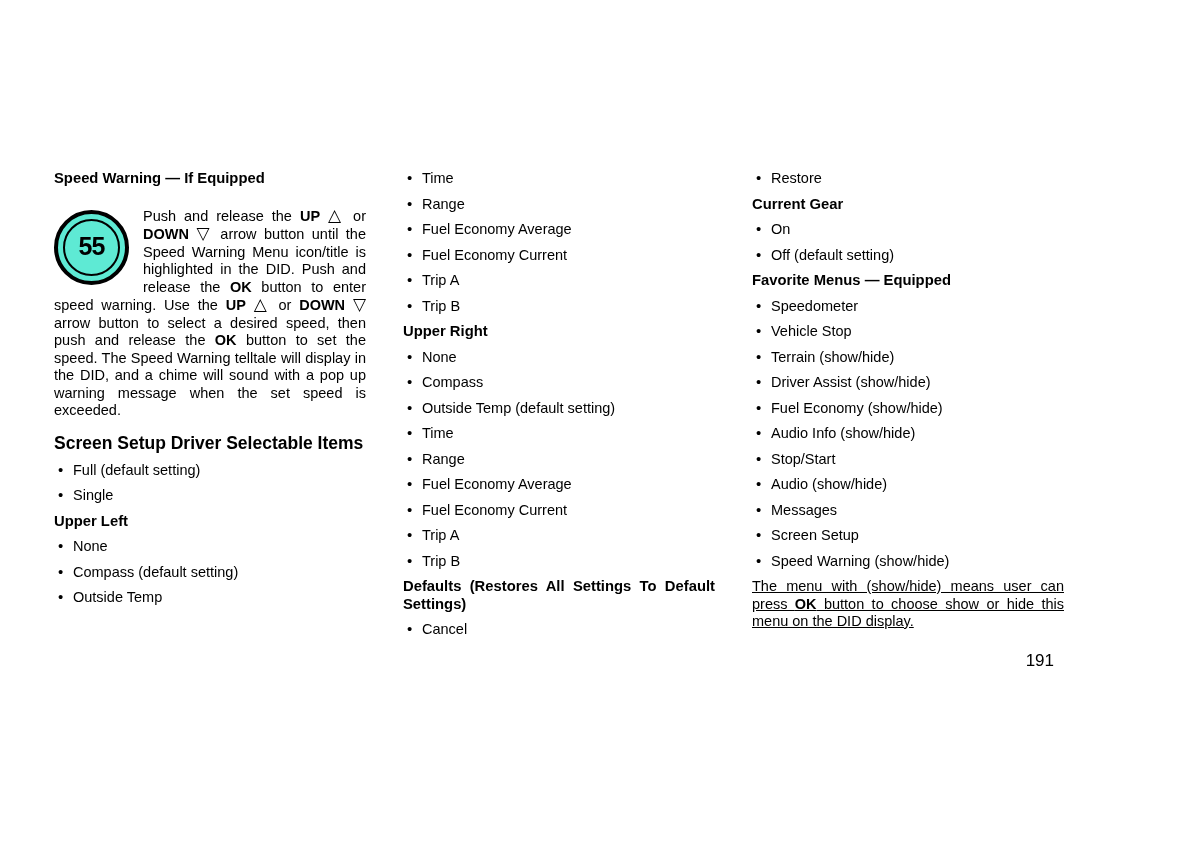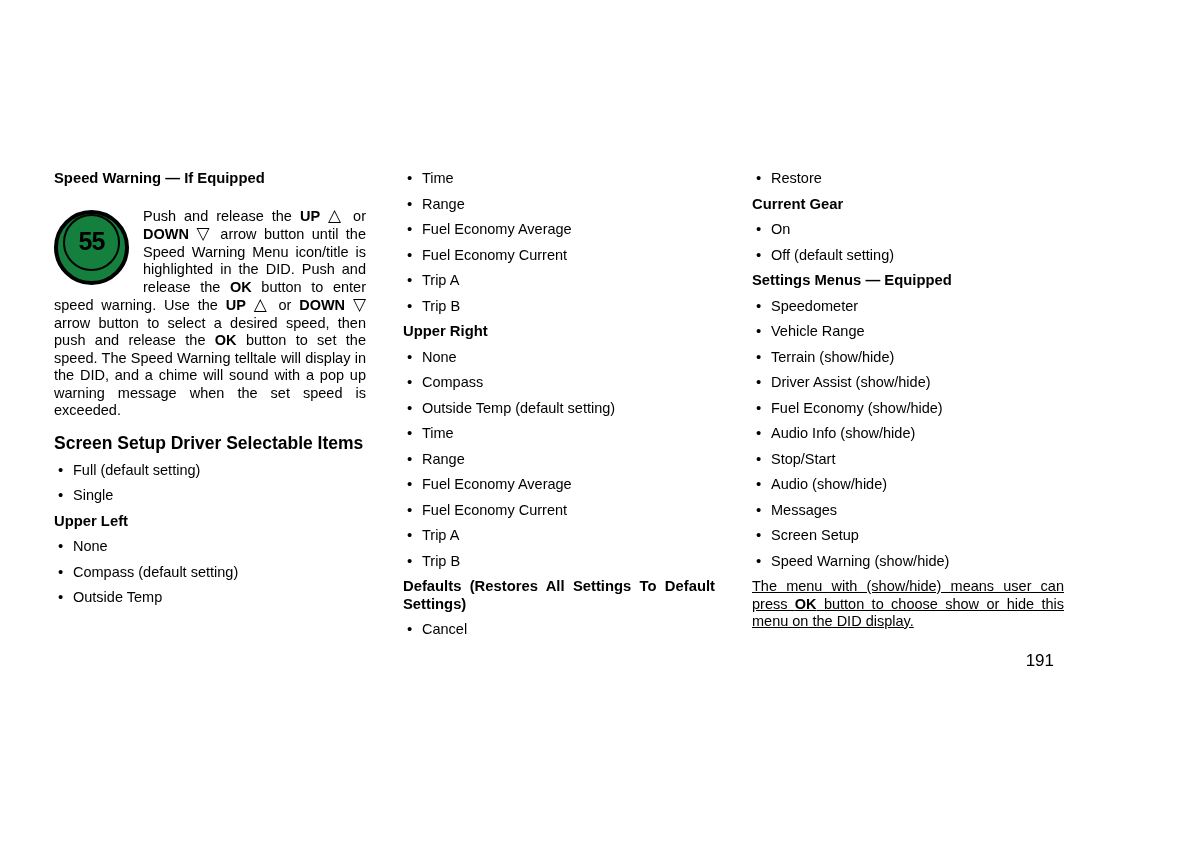--- a/index.html
+++ b/index.html
@@ -12,22 +12,22 @@
 
   .h-sub { font-size: 14.8px; font-weight: bold; line-height: 17.5px; margin: 0 0 8px 0; }
   .h-section { font-size: 17.5px; font-weight: bold; line-height: 20px; margin: 13px 0 9px 0; }
   .justify { text-align: justify; }
 
   .para-block { margin: 19px 0 0 0; }
   .para-block::after { content: ""; display: block; clear: both; }
   .para { margin: 0; }
 
   .speed-icon { float: left; width: 67px; height: 67px; border: 4px solid #000; border-radius: 50%;
-                display: flex; align-items: flex-start; justify-content: center;
-                margin: 3px 14px 5px 0; background: #15803d; }
+                display: flex; align-items: center; justify-content: center;
+                margin: 3px 14px 5px 0; background: #5eead4; }
   .speed-icon-inner { width: 53px; height: 53px; border: 2px solid #000; border-radius: 50%;
                       display: flex; align-items: center; justify-content: center;
                       font-weight: bold; font-size: 25px; letter-spacing: -1px; }
 
   .run-bold { font-weight: bold; }
   .run-tri { font-size: 17px; line-height: 1; }
 
   ul.list { list-style: none; margin: 0; padding: 0; }
   ul.list li { position: relative; padding-left: 19px; margin: 0 0 8px 0; }
   ul.list li::before { content: "\2022"; position: absolute; left: 4px; top: -1px; font-size: 15px; }
@@ -103,24 +103,24 @@
       <ul class="list">
           <li>Restore</li>
         </ul>
 
       <h3 class="h-sub">Current Gear</h3>
       <ul class="list">
           <li>On</li>
           <li>Off (default setting)</li>
         </ul>
 
-      <h3 class="h-sub">Settings Menus — Equipped</h3>
+      <h3 class="h-sub">Favorite Menus — Equipped</h3>
       <ul class="list">
           <li>Speedometer</li>
-          <li>Vehicle Range</li>
+          <li>Vehicle Stop</li>
           <li>Terrain (show/hide)</li>
           <li>Driver Assist (show/hide)</li>
           <li>Fuel Economy (show/hide)</li>
           <li>Audio Info (show/hide)</li>
           <li>Stop/Start</li>
           <li>Audio (show/hide)</li>
           <li>Messages</li>
           <li>Screen Setup</li>
           <li>Speed Warning (show/hide)</li>
         </ul>

